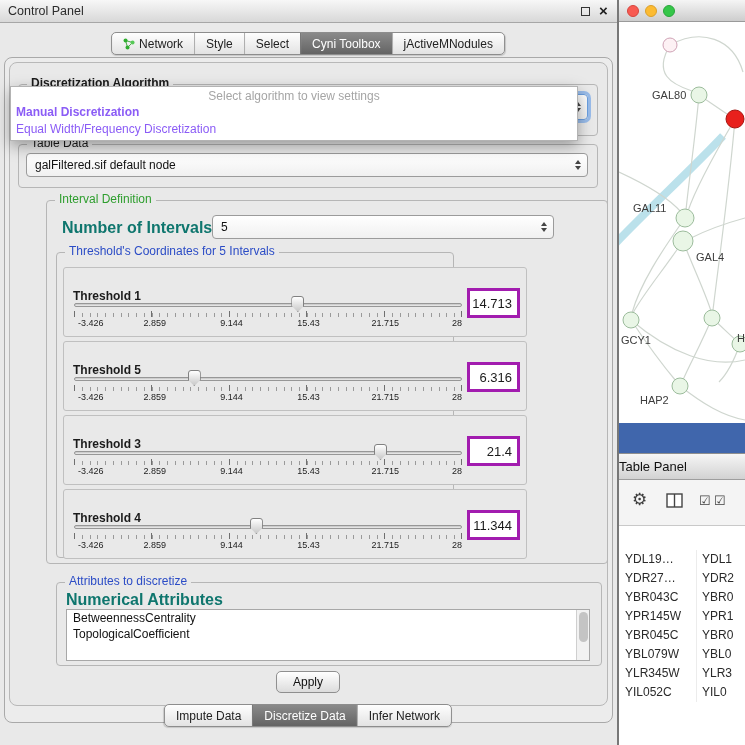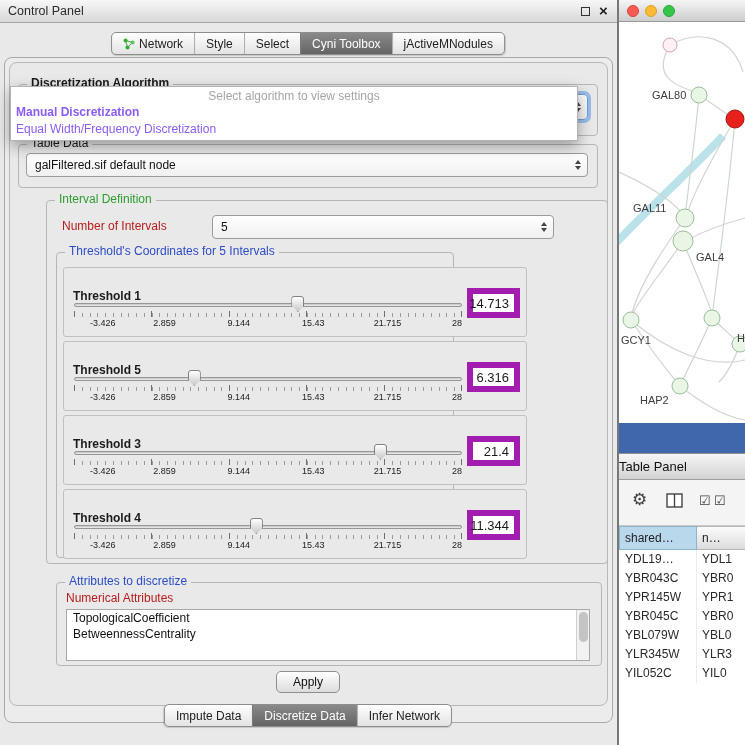--- a/index.html
+++ b/index.html
@@ -43,40 +43,40 @@
   #alg-popup{position:absolute;left:10px;top:86px;width:568px;background:#fff;border:1px solid #b3b3b3;
     box-shadow:0 5px 14px rgba(0,0,0,.35);z-index:30;font-size:12px;padding-bottom:2px}
   .pp-prompt{color:#a5a5a5;text-align:center;padding:2px 0 1px}
   .pp-opt{padding:1px 5px 2px;color:#8b5cf6}
   .pp-opt.bold{font-weight:bold}
 
   #g-td{left:18px;top:144px;width:580px;height:44px}
   #td-combo{left:26px;top:153px;width:562px;height:24px}
 
   #g-interval{left:46px;top:200px;width:562px;height:364px}
-  .flabel{position:absolute;font-size:12px;font-weight:normal;color:#b91c1c}
+  .flabel{position:absolute;font-size:16px;font-weight:bold;color:#0f766e}
   #noi-label{left:62px;top:219px}
   #noi-spinner{left:212px;top:215px;width:342px;height:24px}
 
   #g-thr{left:56px;top:252px;width:398px;height:306px}
   .thr{position:absolute;left:6px;width:464px;height:70px;border:1px solid #c0c0c0;border-radius:3px;background:#e9e9e9}
   .thr-label{position:absolute;left:9px;top:21px;font-size:12px;font-weight:bold}
-  .valbox{position:absolute;right:6px;top:20px;width:53px;height:30px;background:#fff;border:6px solid #a21caf;
+  .valbox{position:absolute;right:6px;top:20px;width:53px;height:30px;background:#fff;border:3px solid #a21caf;
     font-size:13px;display:flex;align-items:center;justify-content:flex-end;padding-right:5px}
   .slider{position:absolute;left:10px;top:28px;width:388px;height:36px}
   .sl-track{position:absolute;left:0;right:0;top:7px;height:4px;background:linear-gradient(#c2c2c2,#efefef);
     border:1px solid #979797;border-radius:2px}
   .sl-thumb{position:absolute;top:0;width:13px;height:16px;margin-left:-6.5px;
     background:linear-gradient(#ffffff,#c9c9c9);border:1px solid #818181;border-radius:3px;
     clip-path:polygon(0 0,100% 0,100% 60%,50% 100%,0 60%)}
   .tick-minor{position:absolute;left:0;right:0;top:17px;height:4px;
     background-image:repeating-linear-gradient(90deg,#9a9a9a 0,#9a9a9a 1px,transparent 1px,transparent 7.76px)}
   .tick-major{position:absolute;left:0;right:0;top:15px;height:6px;
     background-image:repeating-linear-gradient(90deg,#6f6f6f 0,#6f6f6f 1px,transparent 1px,transparent 77.4px)}
-  .axis{position:absolute;left:16px;right:0;top:22px;height:12px}
+  .axis{position:absolute;left:4px;right:0;top:22px;height:12px}
   .ax-lab{position:absolute;font-size:9px;color:#222;white-space:nowrap;transform:translateX(-50%)}
   .ax-lab.first{transform:translateX(0)}
   .ax-lab.last{transform:translateX(-100%)}
 
   #g-attr{left:56px;top:582px;width:546px;height:84px}
   #attr-sublabel{left:66px;top:591px}
   #attr-list{position:absolute;left:66px;top:609px;width:524px;height:52px;background:#fff;border:1px solid #a8a8a8;overflow:hidden}
   .list-item{font-size:12px;line-height:16px;padding-left:6px;color:#111;white-space:nowrap}
   #attr-scroll{position:absolute;right:0;top:0;bottom:0;width:13px;background:#f2f2f2;border-left:1px solid #cfcfcf}
   #attr-thumb{position:absolute;left:1.5px;top:2px;width:9px;height:30px;background:#c4c4c4;border-radius:5px}
@@ -270,22 +270,22 @@
     </div>
     <div class="valbox">11.344</div>
   </div>
 </div>
 
 <div id="g-attr" class="group">
   <span class="glabel blue">Attributes to discretize</span>
 </div>
 <div id="attr-sublabel" class="flabel">Numerical Attributes</div>
 <div id="attr-list">
+    <div class="list-item">BetweennessCentrality</div>
     <div class="list-item">TopologicalCoefficient</div>
-    <div class="list-item">BetweennessCentrality</div>
     <div id="attr-scroll">
       <div id="attr-thumb"></div>
     </div>
 </div>
 
 <button id="apply-btn">Apply</button>
 
 <div id="bottom-tab-bar" class="seg">
     <div class="seg-tab">
       <span>Impute Data</span>
@@ -354,30 +354,30 @@
     <span id="ico-gear" class="tb-ico">⚙</span>
     <span id="ico-cols" class="tb-ico">
       <svg width="17" height="15" viewBox="0 0 17 15">
           <rect x="1" y="1" width="15" height="13" fill="#fff" stroke="#444" stroke-width="1.4"></rect>
           <line x1="8.5" y1="1" x2="8.5" y2="14" stroke="#444" stroke-width="1.4"></line>
         </svg>
     </span>
     <span id="ico-chk1" class="tb-ico">☑</span>
     <span id="ico-chk2" class="tb-ico">☑</span>
   </div>
-  <div id="tp-colhead">
-    <div class="th1">shared…</div>
-    <div class="th2">n…</div>
-  </div>
   <div id="table-rows">
       <div class="trow">
         <div class="tc1">YDL19…</div>
         <div class="tc2">YDL1</div>
       </div>
       <div class="trow">
+        <div class="tc1">YDR27…</div>
+        <div class="tc2">YDR2</div>
+      </div>
+      <div class="trow">
         <div class="tc1">YBR043C</div>
         <div class="tc2">YBR0</div>
       </div>
       <div class="trow">
         <div class="tc1">YPR145W</div>
         <div class="tc2">YPR1</div>
       </div>
       <div class="trow">
         <div class="tc1">YBR045C</div>
         <div class="tc2">YBR0</div>

